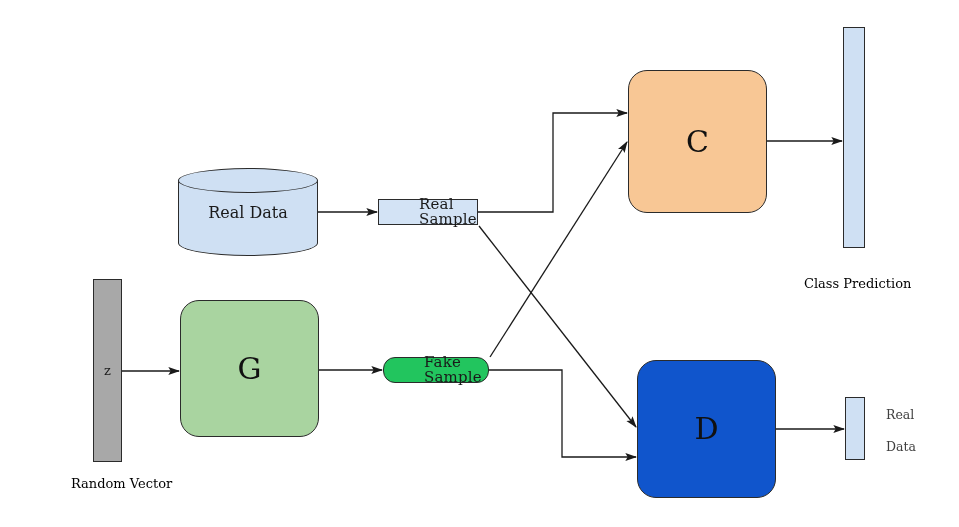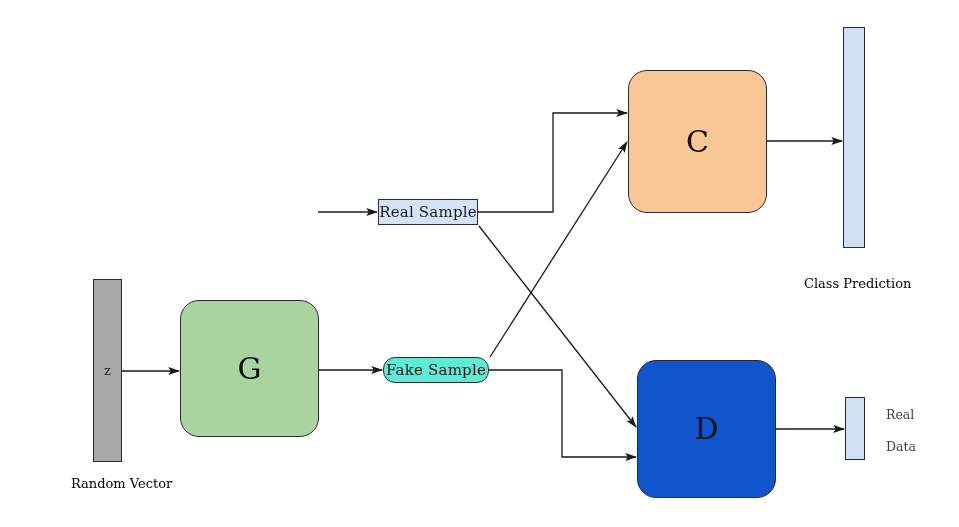--- a/index.html
+++ b/index.html
@@ -40,20 +40,21 @@
   }
   .big-letter {
     font-size: 30px;
     line-height: 1;
     color: #111111;
   }
   .chip {
     font-size: 15px;
     line-height: 1;
     letter-spacing: 0.2px;
+    padding-left: 40px;
   }
   .bar-letter {
     font-size: 13px;
     line-height: 1;
   }
   .caption {
     position: absolute;
     font-size: 13px;
     line-height: 1;
     white-space: nowrap;
@@ -136,26 +137,31 @@
 
   <div class="node" style="left:93px; top:279px; width:29px; height:183px; background:#a8a8a8;">
     <span class="bar-letter">z</span>
   </div>
   <div class="caption" style="left:63px; top:477px;margin-left:8px;">Random Vector</div>
 
   <div class="node rounded" style="left:180px; top:300px; width:139px; height:137px; background:#a9d4a0;">
     <span class="big-letter">G</span>
   </div>
 
+  <div class="cyl" style="left:178px; top:168px; width:140px; height:88px;">
+    <div class="cyl-body" style="background:#cfe0f3;"></div>
+    <div class="cyl-top" style="background:#cfe0f3;"></div>
+    <div class="cyl-text">Real Data</div>
+  </div>
 
   <div class="node" style="left:378px; top:199px; width:100px; height:26px; background:#d3e3f5;">
     <span class="chip">Real Sample</span>
   </div>
 
-  <div class="node" style="left:383px; top:357px; width:106px; height:26px; background:#5eead4;border-radius:12px;">
+  <div class="node" style="left:383px; top:357px; width:106px; height:26px; background:#22c55e;border-radius:12px;">
     <span class="chip">Fake Sample</span>
   </div>
 
   <div class="node rounded" style="left:628px; top:70px; width:139px; height:143px; background:#f8c795;">
     <span class="big-letter">C</span>
   </div>
 
   <div class="node rounded" style="left:637px; top:360px; width:139px; height:138px; background:#1055cc;">
     <span class="big-letter">D</span>
   </div>

